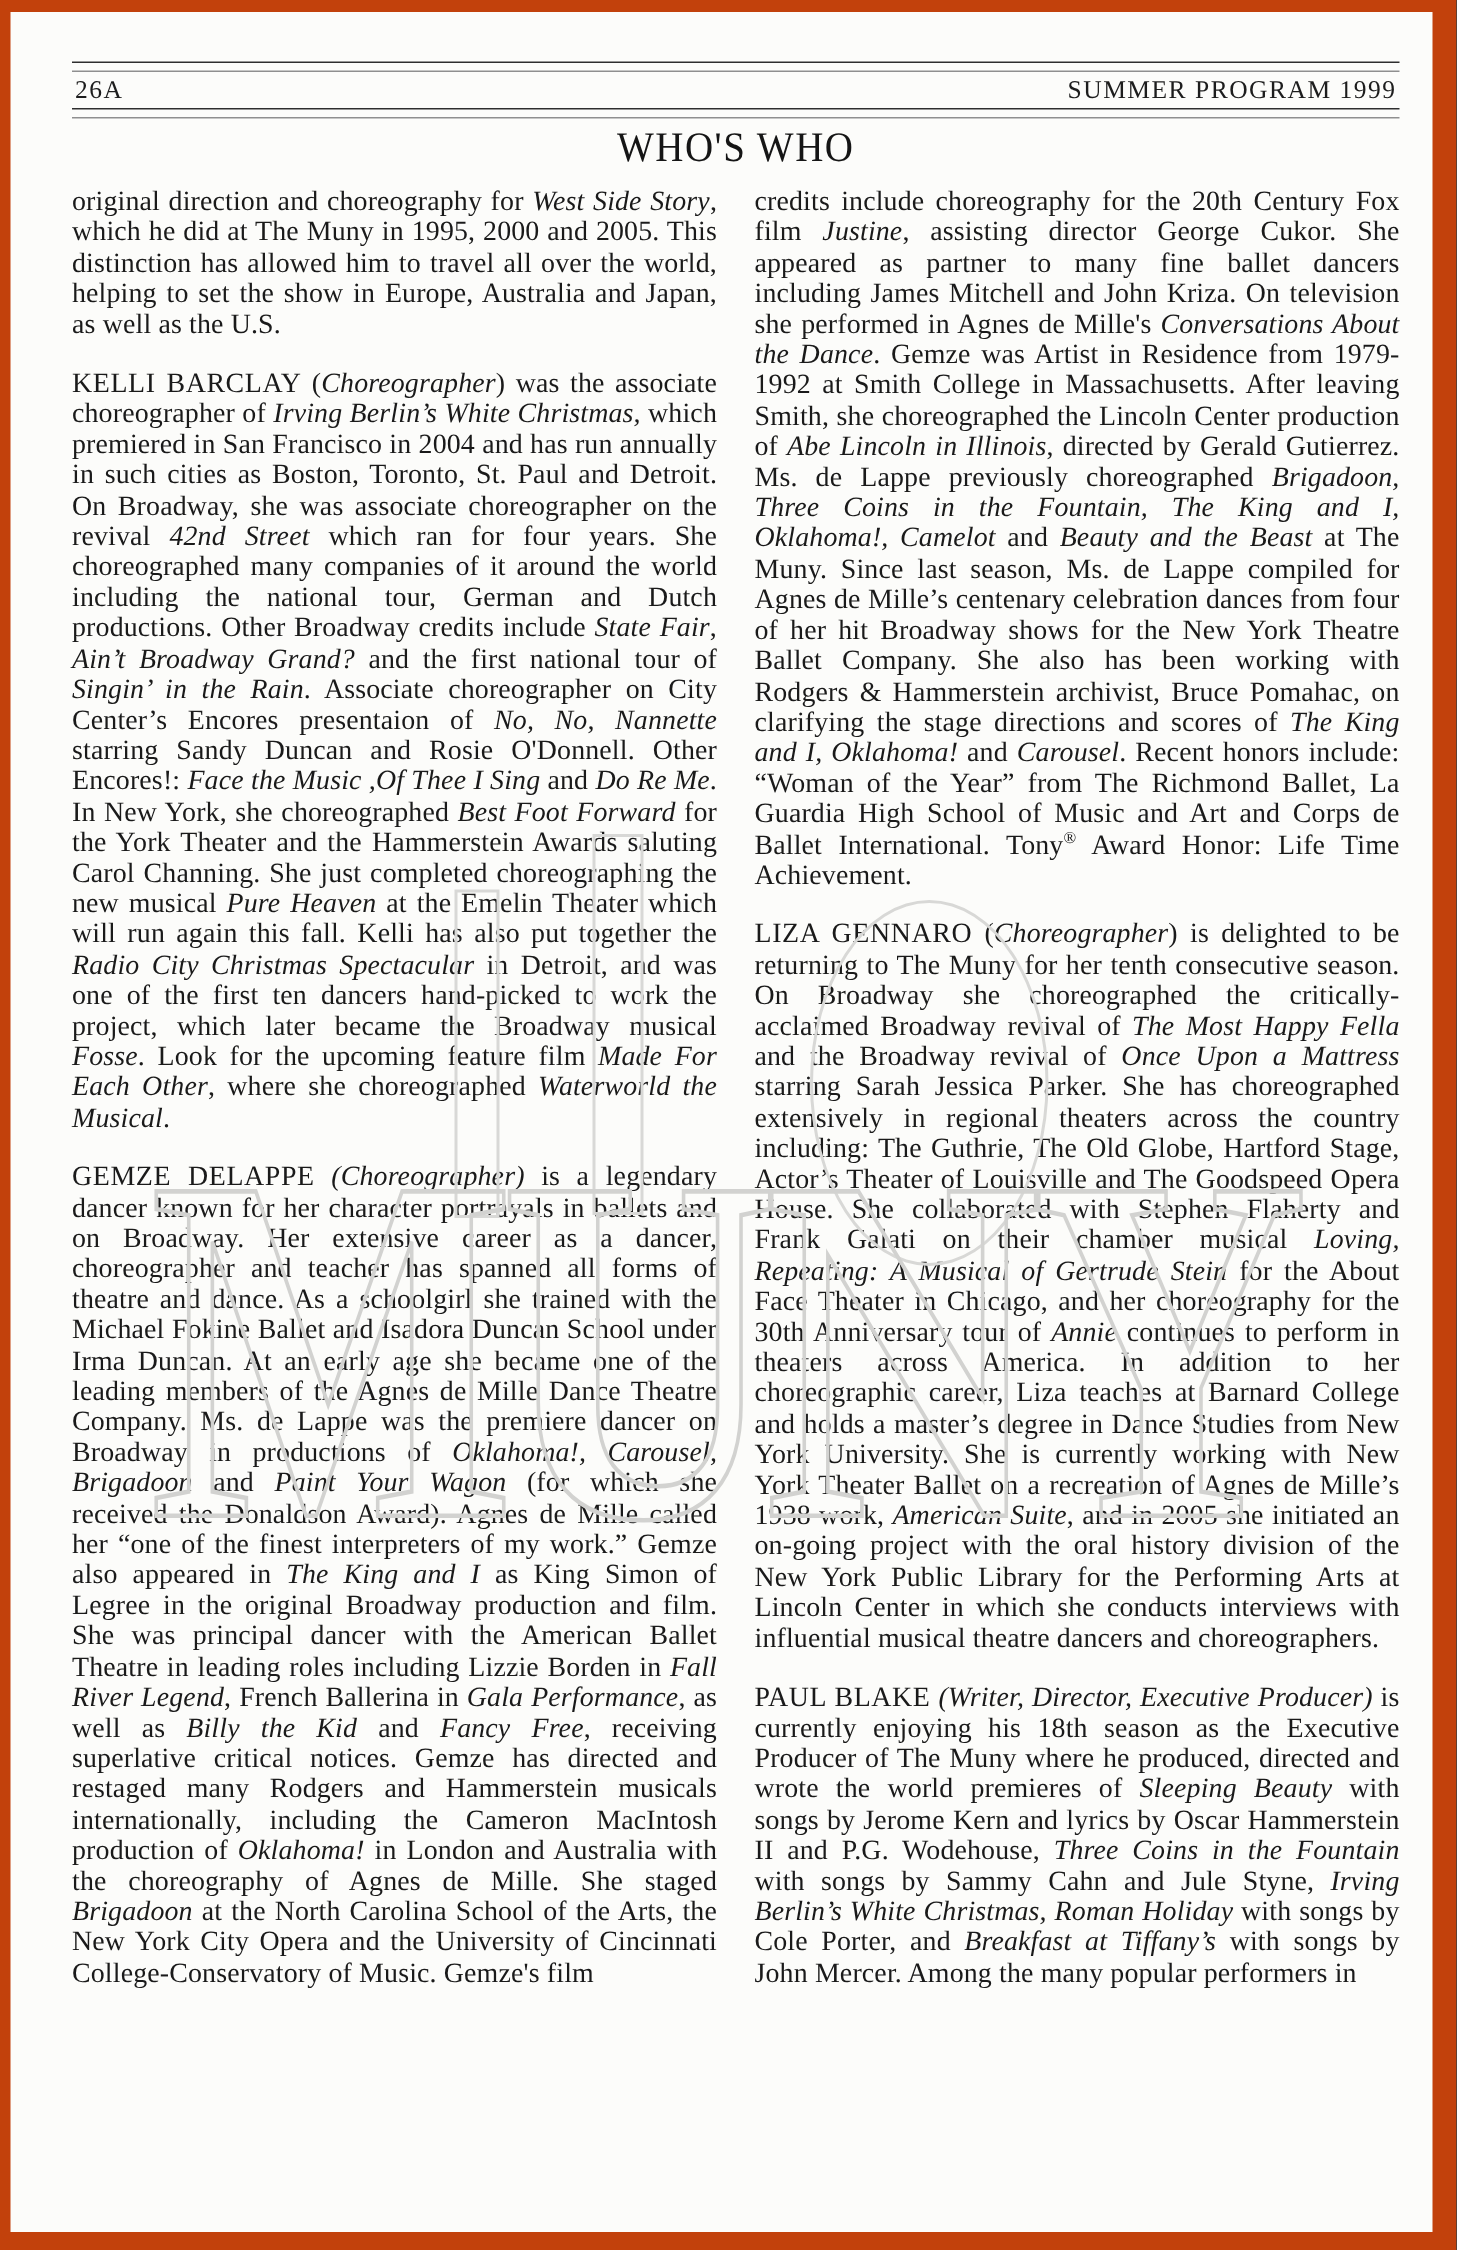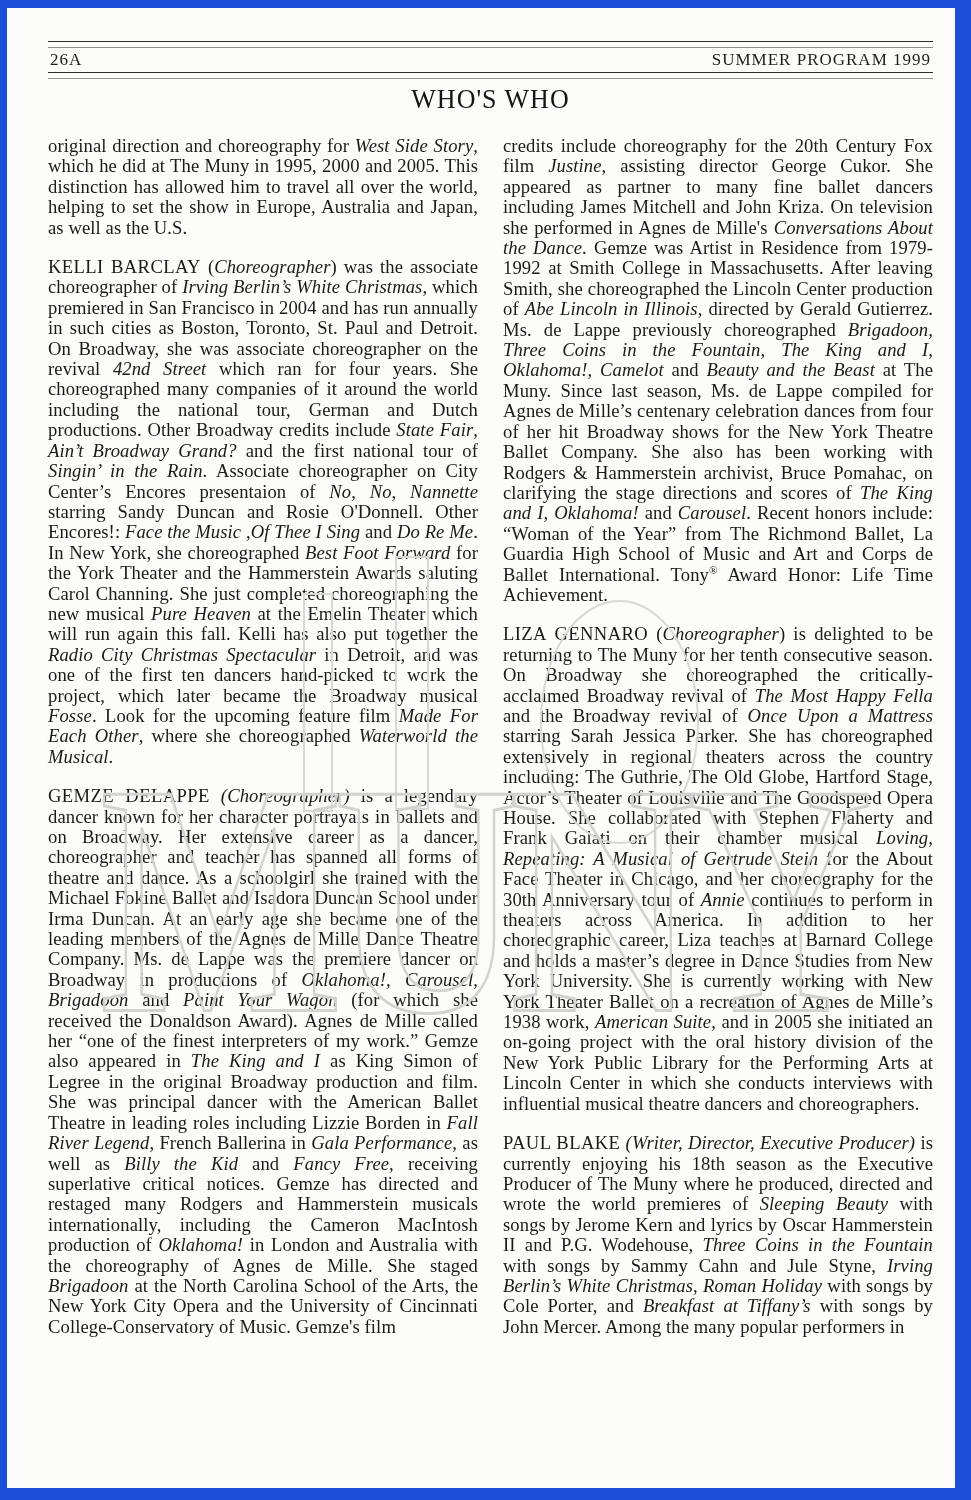--- a/index.html
+++ b/index.html
@@ -1,25 +1,25 @@
 <!DOCTYPE html>
 <html><head>
 <meta charset="utf-8">
 <style>
   html,body{margin:0;padding:0;background:#000;}
-  .scan{position:relative;width:971px;height:1500px;background:#1d4ed8;overflow:hidden;
+  .scan{position:relative;width:971px;height:1500px;background:#c2410c;overflow:hidden;
         font-family:"Liberation Serif","DejaVu Serif",serif;}
   .page{position:absolute;left:7px;top:8px;width:948px;height:1480px;background:#fcfcfa;overflow:hidden;}
   .header{margin:33px 22px 0 41px;}
   .rule{height:5px;border-top:1.5px solid #2e2e2e;border-bottom:1px solid #8f8f8f;}
   .hrow{display:flex;justify-content:space-between;align-items:center;height:24px;
         font-size:17px;letter-spacing:1px;color:#1d1d1d;padding:0 2px;}
   .title{text-align:center;font-size:26px;letter-spacing:1px;color:#151515;margin-top:5px;
          font-weight:500;transform:scaleY(1.08);}
-  .cols{display:flex;gap:25px;margin:22px 22px 0 41px;position:relative;z-index:1;align-items:flex-end;}
+  .cols{display:flex;gap:25px;margin:11px 22px 0 41px;position:relative;z-index:1;align-items:flex-end;}
   .col{flex:1;text-align:justify;font-size:18.6px;line-height:20.4px;color:#1a1a1a;letter-spacing:0.1px;}
   .col p.para{margin:0 0 19px 0;}
   .run-n{font-style:normal;}
   .run-i{font-style:italic;}
   .run-b{font-weight:normal;letter-spacing:0.4px;}
   .run-sup{vertical-align:super;font-size:60%;line-height:0;}
   .wm-layer{position:absolute;left:0;top:0;width:100%;height:100%;z-index:2;pointer-events:none;}
   .wm-text{position:absolute;left:0;top:726px;width:100%;text-align:center;
            font-weight:bold;font-size:258px;letter-spacing:-10px;line-height:1;
            color:transparent;-webkit-text-stroke:2.4px #d2d2d0;

